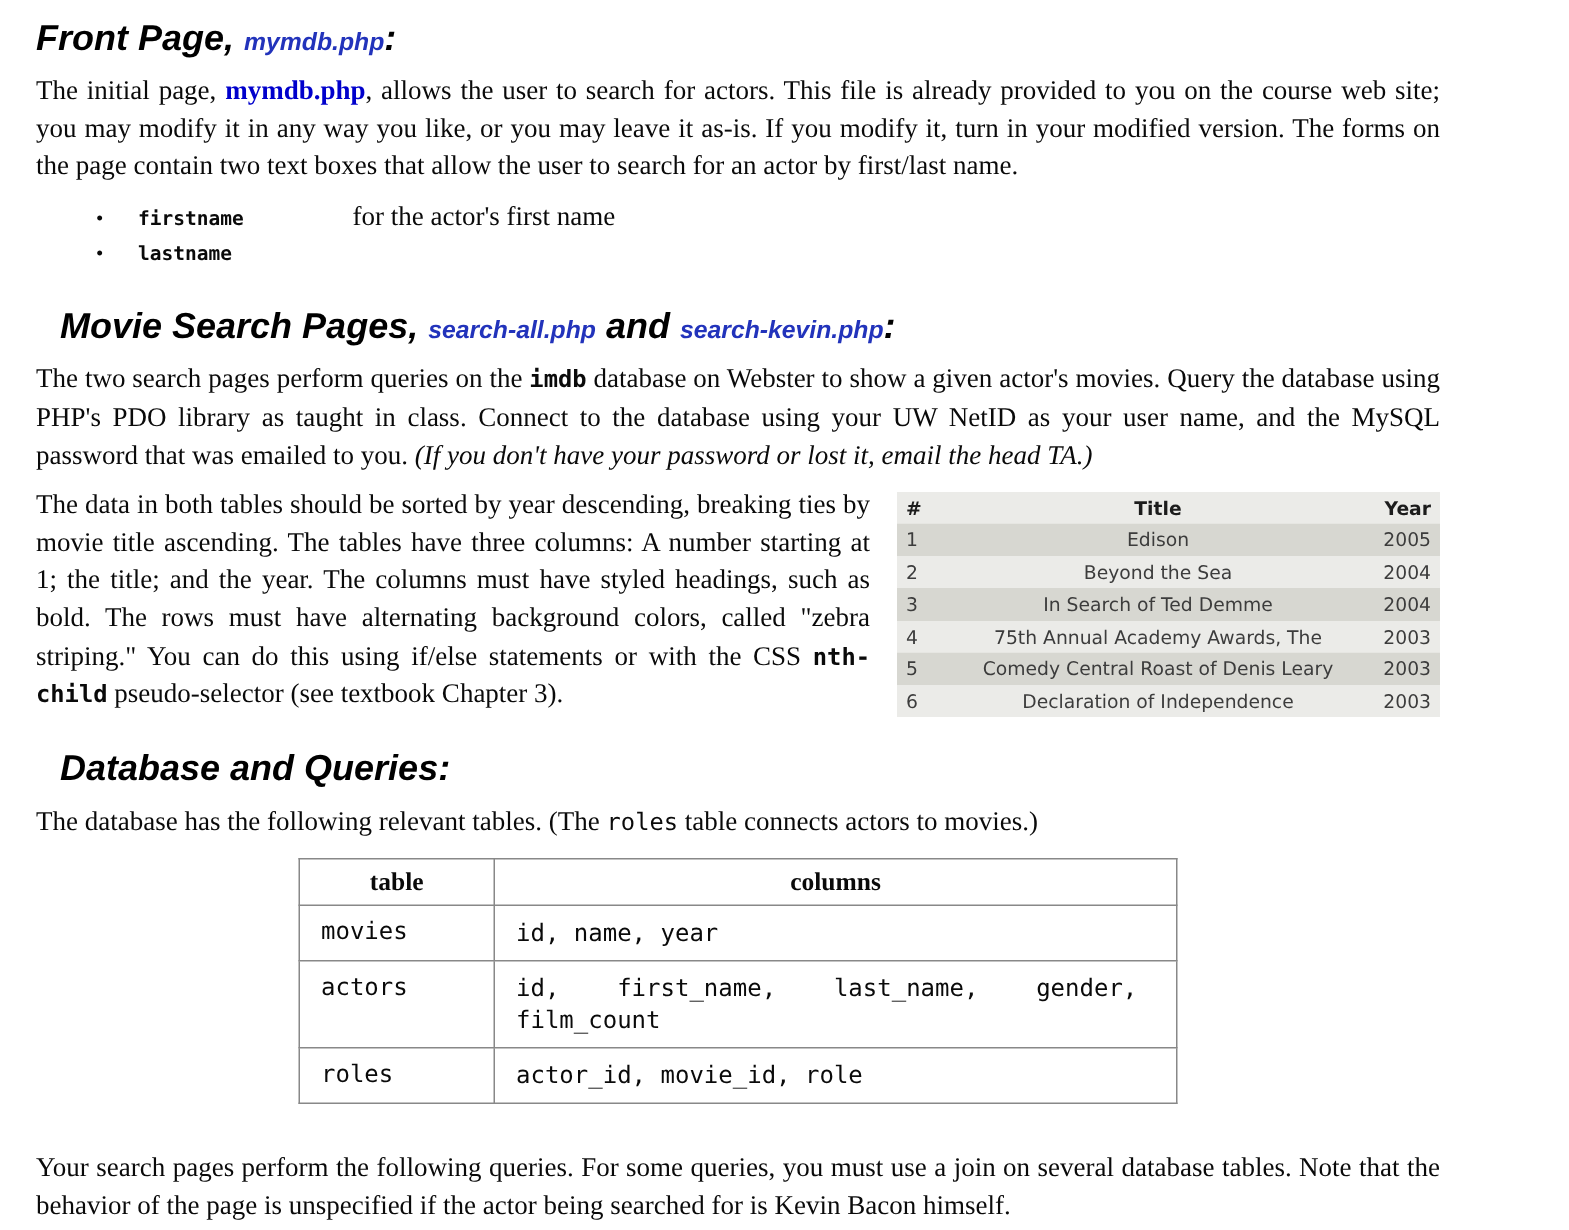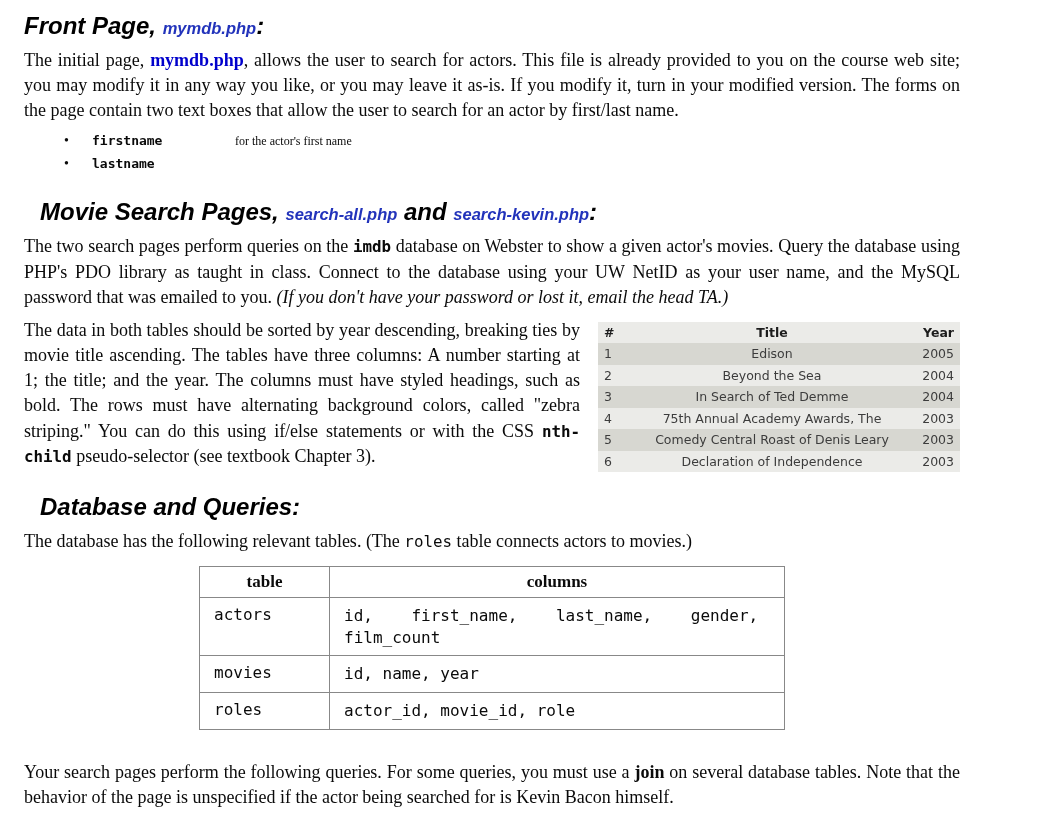--- a/index.html
+++ b/index.html
@@ -42,32 +42,32 @@
   .code-b {
     font-family: "DejaVu Sans Mono", monospace;
     font-size: 0.88em;
     font-weight: bold;
   }
   .code {
     font-family: "DejaVu Sans Mono", monospace;
     font-size: 0.88em;
   }
   .italic { font-style: italic; }
-  .bold { font-weight: bold; margin-top: 48px; }
+  .bold { font-weight: normal; margin-top: 48px; }
 
   .bullet-list { margin: 2px 0 6px 40px; }
   .bullet-row { display: flex; align-items: baseline; margin-bottom: 5px; line-height: 1.35; }
   .bullet-marker { width: 28px; font-size: 14px; }
   .bullet-term {
     width: 143px;
     font-family: "DejaVu Sans Mono", monospace;
     font-weight: bold;
     font-size: 13px;
   }
-  .bullet-desc { font-size: 12px; }
+  .bullet-desc { font-size: 18px; }
 
   
   .movie-table {
     float: right;
     width: 362px;
     margin: 4px 0 8px 18px;
     border-collapse: collapse;
     font-family: "DejaVu Sans", sans-serif;
     font-size: 12.5px;
     color: #3c3c3c;
@@ -202,29 +202,29 @@
 
   <table class="db-table">
     <thead>
       <tr>
         <th>table</th>
         <th>columns</th>
       </tr>
     </thead>
     <tbody>
       <tr>
+        <td class="tname">movies</td>
+        <td class="tcols">id, name, year</td>
+      </tr>
+      <tr>
         <td class="tname">actors</td>
         <td class="tcols">id,    first_name,    last_name,    gender,
 film_count</td>
       </tr>
       <tr>
-        <td class="tname">movies</td>
-        <td class="tcols">id, name, year</td>
-      </tr>
-      <tr>
         <td class="tname">roles</td>
         <td class="tcols">actor_id, movie_id, role</td>
       </tr>
     </tbody>
   </table>
 
   <p class="para closing"><span>Your search pages perform the following queries. For some queries, you must use a </span><span class="bold">join</span><span> on several database tables. Note that the behavior of the page is unspecified if the actor being searched for is Kevin Bacon himself.</span></p>
 
 </div>
 

